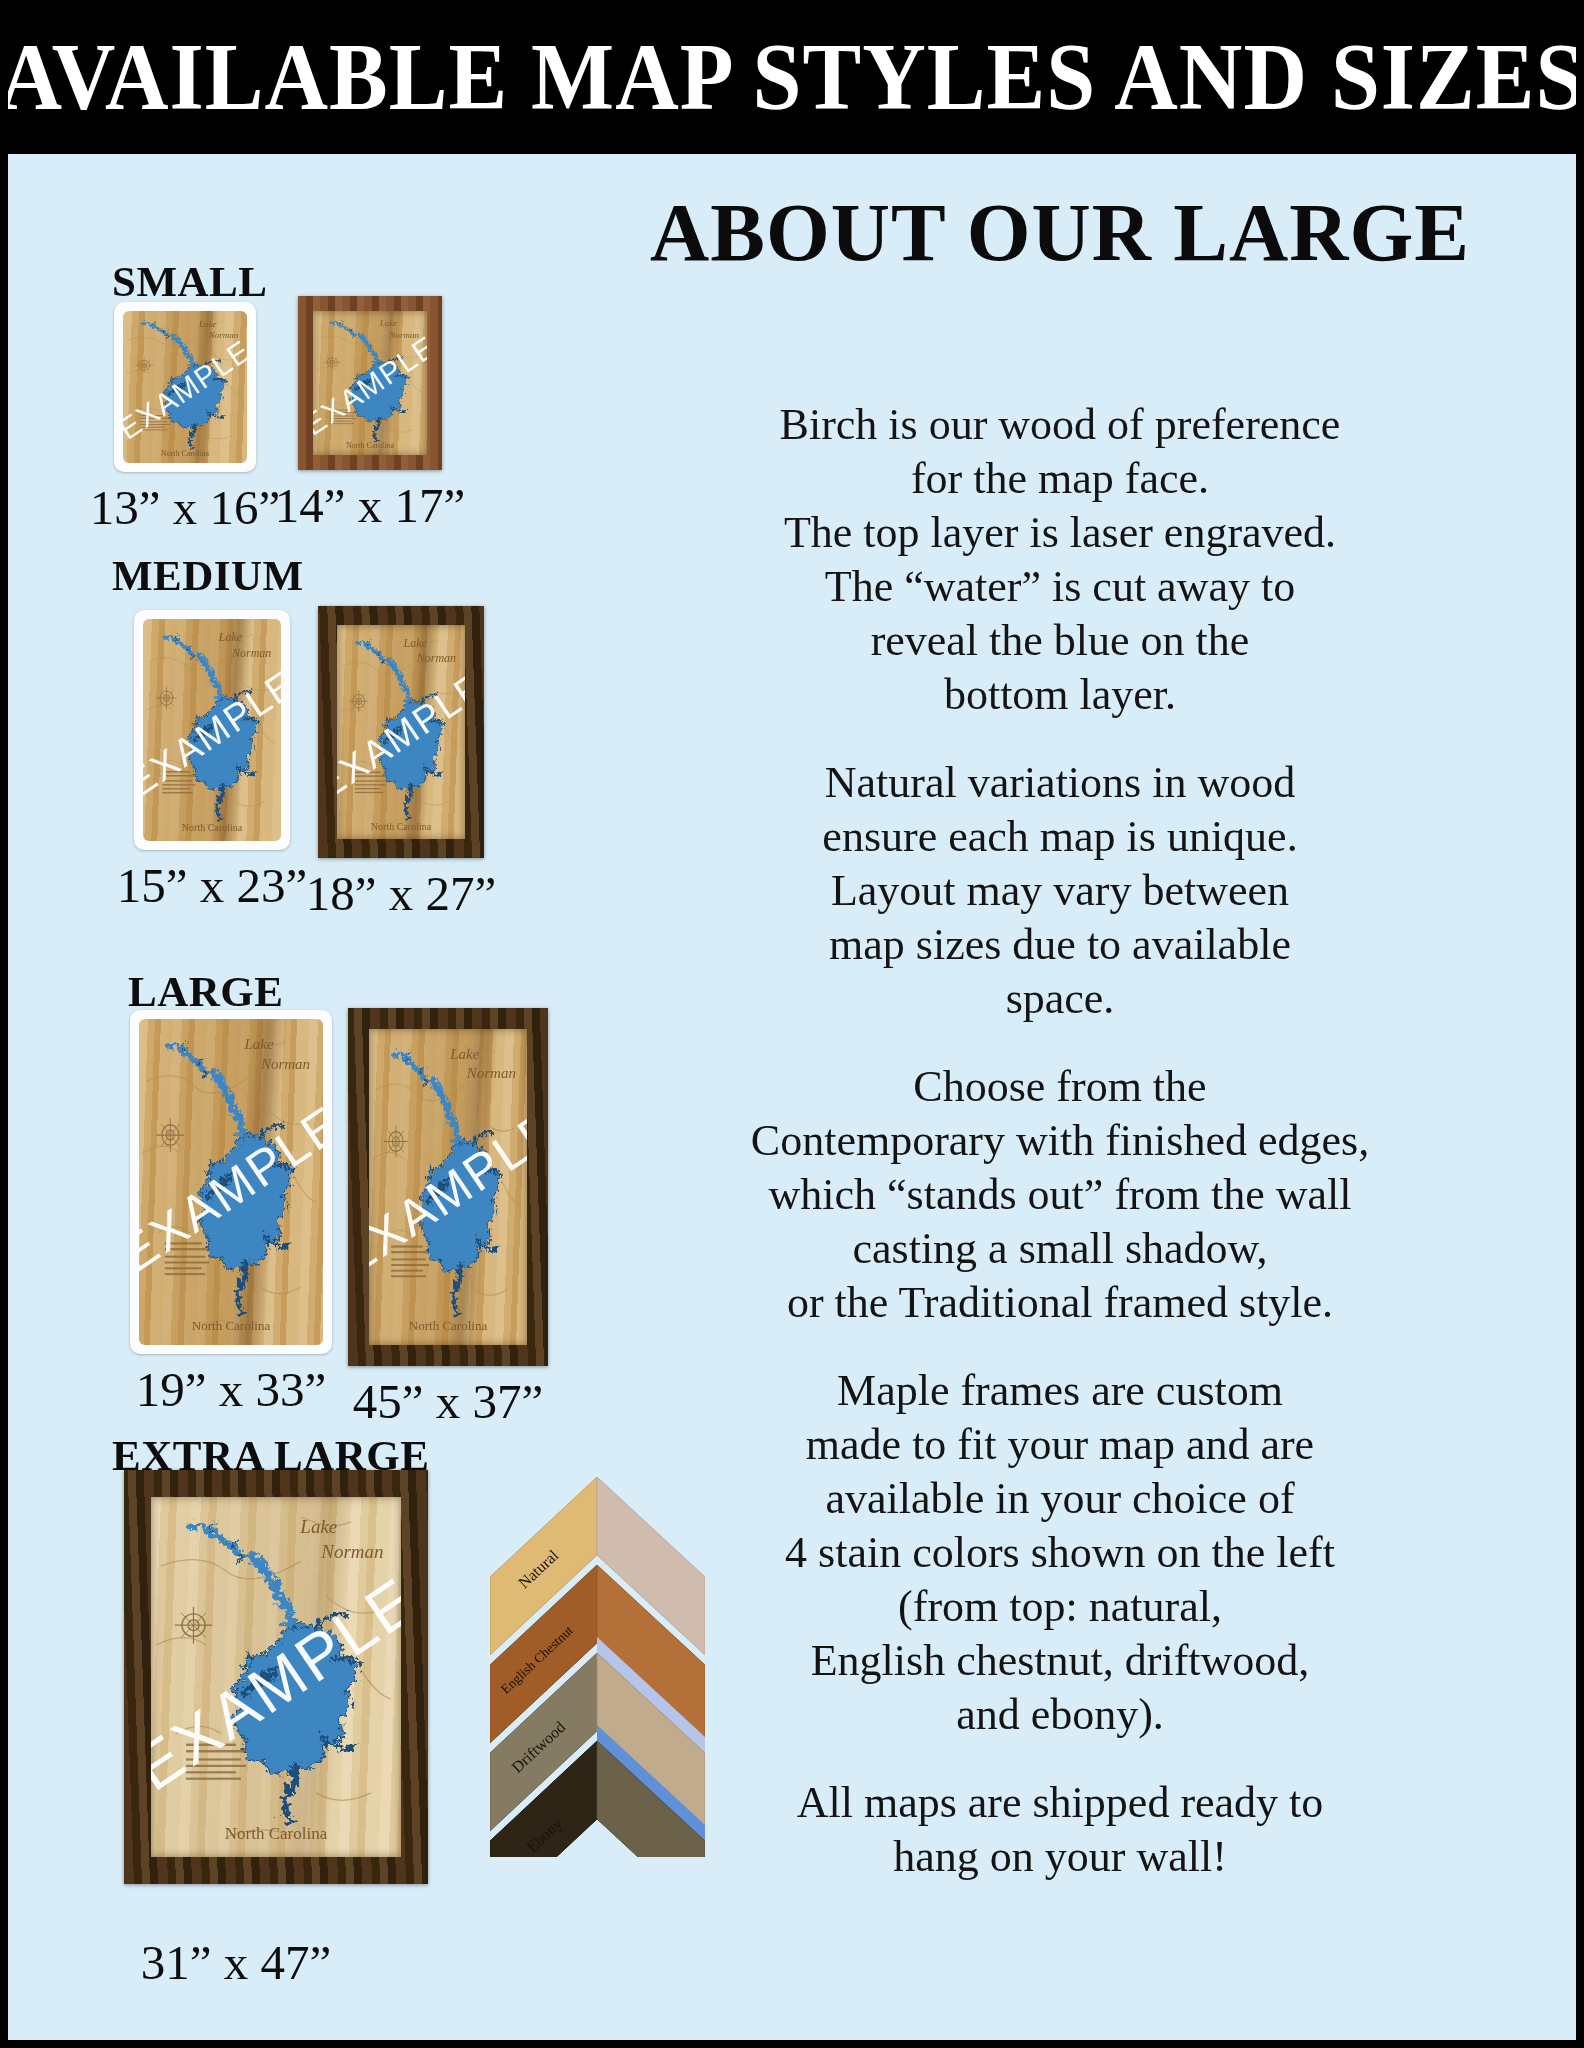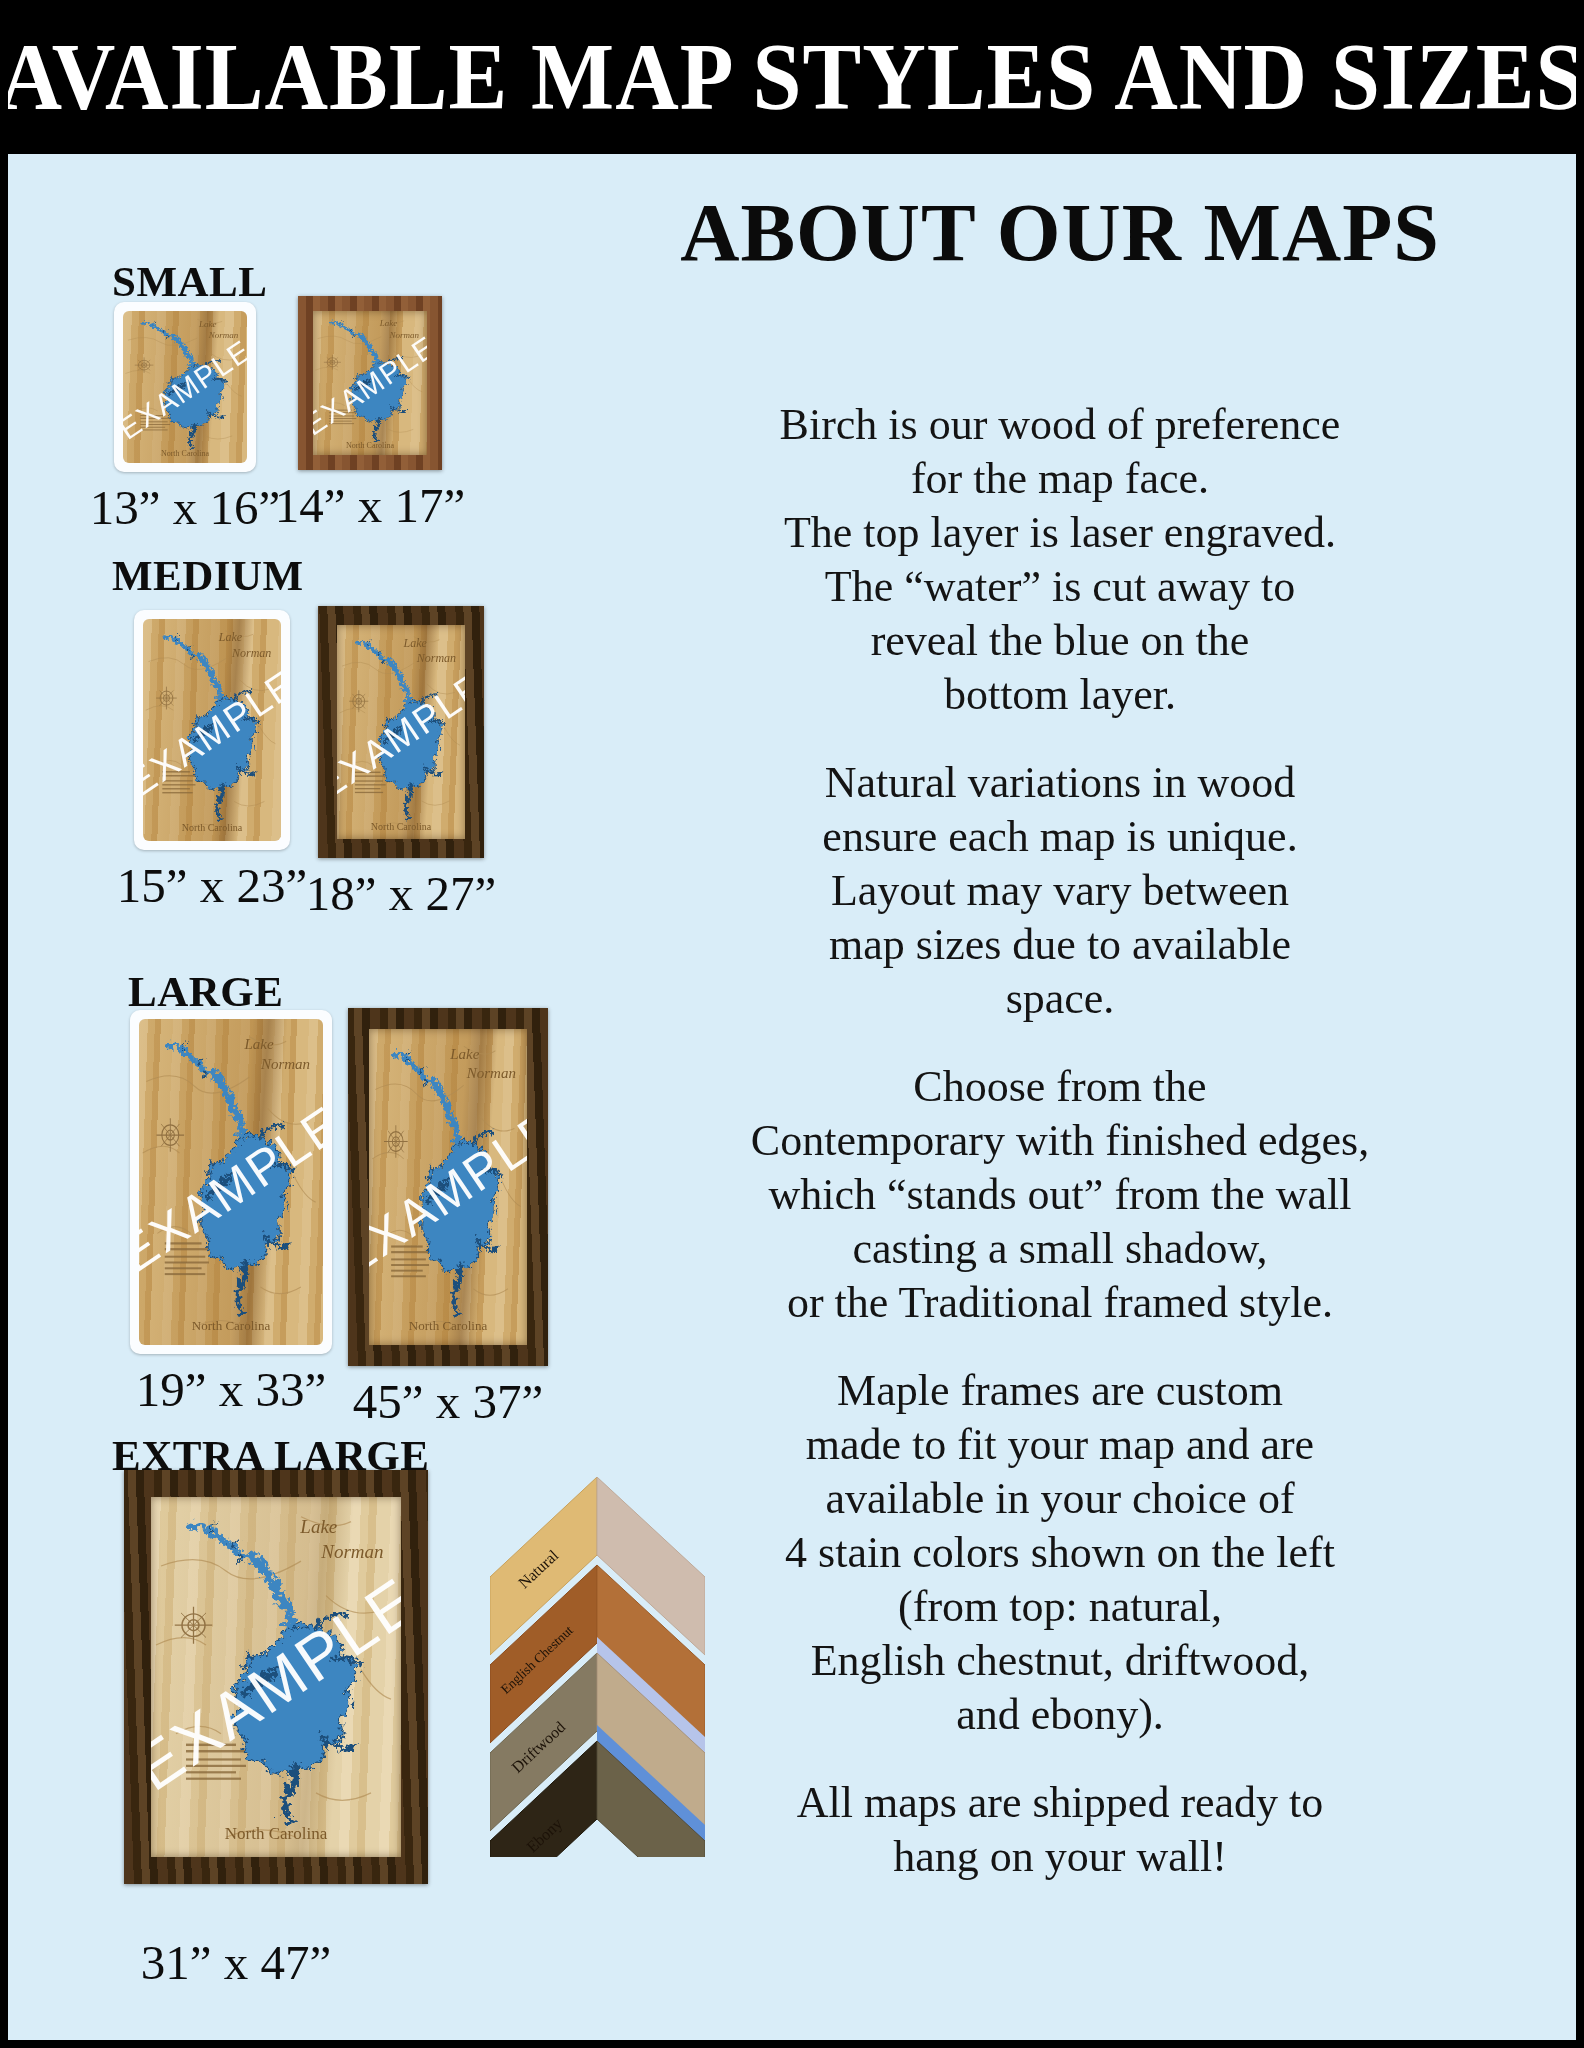--- a/index.html
+++ b/index.html
@@ -270,21 +270,21 @@
 
     <polygon points="107,264 0,364 0,442 107,342" fill="#2e2516" stroke="#1d1609" stroke-width="1"></polygon>
     <polygon points="107,264 215,364 215,442 107,342" fill="#6b6249" stroke="#554d38" stroke-width="1"></polygon>
     <text x="52" y="96" font-size="16" text-anchor="middle" transform="rotate(-43 52 96)">Natural</text>
     <text x="50" y="186" font-size="13.5" text-anchor="middle" transform="rotate(-43 50 186)">English Chestnut</text>
     <text x="52" y="274" font-size="16" text-anchor="middle" transform="rotate(-43 52 274)">Driftwood</text>
     <text x="58" y="362" font-size="16" text-anchor="middle" transform="rotate(-43 58 362)">Ebony</text>
   </svg>
 
   <section class="about">
-    <h2>ABOUT OUR MAPS</h2>
+    <h2>ABOUT OUR LARGE</h2>
     <p>Birch is our wood of preference
 for the map face.
 The top layer is laser engraved.
 The “water”  is cut away to
 reveal the blue on the
 bottom layer.</p>
     <p>Natural variations in wood
 ensure each map is unique.
 Layout may vary between
 map sizes due to available

